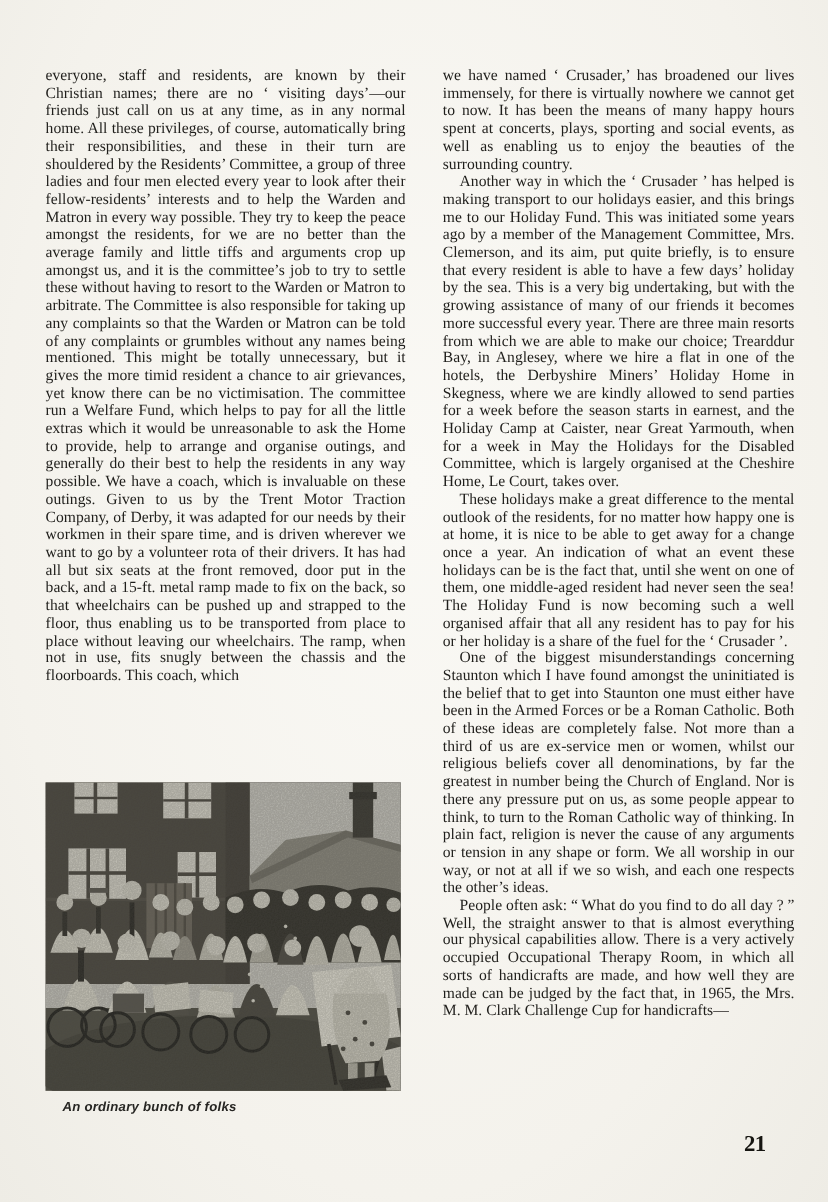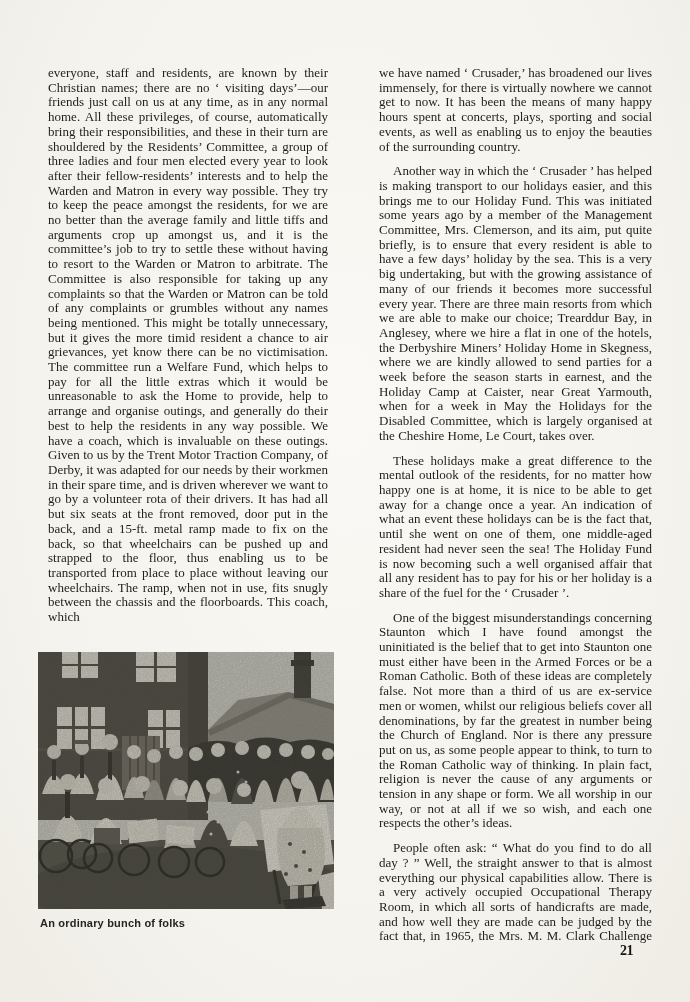--- a/index.html
+++ b/index.html
@@ -14,38 +14,38 @@
     color:#1f1e1b;
   }
   .col{
     position:absolute;
     top:56px;
     font-size:13px;
     line-height:14.7px;
     text-align:justify;
     overflow:hidden;
   }
-  .col p{margin:10px;padding:0;}
+  .col p{margin:0;padding:0;}
   .col p.ind{text-indent:14px;}
   .col-left{left:38px;width:300px;height:592px;}
   .col-right{left:369px;width:293px;height:888px;}
   .photo-wrap{
     position:absolute;left:38px;top:652px;width:296px;height:257px;
     background:#4b473f;
   }
   .photo-wrap svg{display:block;}
   .caption{
-    position:absolute;left:40px;top:917px;
+    position:absolute;left:52px;top:917px;
     font-family:"Liberation Sans","DejaVu Sans",sans-serif;
-    font-weight:bold;
+    font-style:italic;font-weight:bold;
     font-size:11px;letter-spacing:.2px;color:#262522;
   }
   .page-number{
     position:absolute;left:620px;top:943px;
-    font-weight:bold;font-size:14px;color:#161511;
+    font-weight:bold;font-size:19px;color:#161511;
     letter-spacing:-0.5px;
   }
 </style>
 </head>
 <body>
 
 <div class="page">
 
   <div class="col col-left">
     <p>everyone, staff and residents, are known by their Christian names; there are no ‘ visiting days’—our friends just call on us at any time, as in any normal home.  All these privileges, of course, automatically bring their responsibilities, and these in their turn are shouldered by the Residents’ Committee, a group of three ladies and four men elected every year to look after their fellow-residents’ interests and to help the Warden and Matron in every way possible.  They try to keep the peace amongst the residents, for we are no better than the average family and little tiffs and arguments crop up amongst us, and it is the committee’s job to try to settle these without having to resort to the Warden or Matron to arbitrate.  The Committee is also responsible for taking up any complaints so that the Warden or Matron can be told of any complaints or grumbles without any names being mentioned.  This might be totally unnecessary, but it gives the more timid resident a chance to air grievances, yet know there can be no victimisation.  The committee run a Welfare Fund, which helps to pay for all the little extras which it would be unreasonable to ask the Home to provide, help to arrange and organise outings, and generally do their best to help the residents in any way possible.  We have a coach, which is invaluable on these outings.  Given to us by the Trent Motor Traction Company, of Derby, it was adapted for our needs by their workmen in their spare time, and is driven wherever we want to go by a volunteer rota of their drivers.  It has had all but six seats at the front removed, door put in the back, and a 15-ft. metal ramp made to fix on the back, so that wheelchairs can be pushed up and strapped to the floor, thus enabling us to be transported from place to place without leaving our wheelchairs.  The ramp, when not in use, fits snugly between the chassis and the floorboards.  This coach, which</p>

